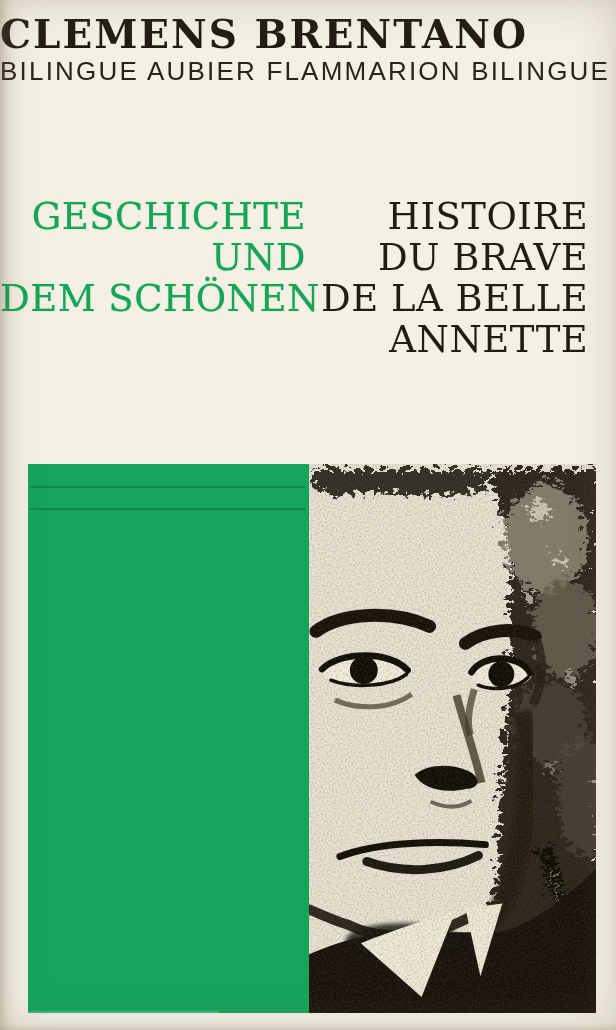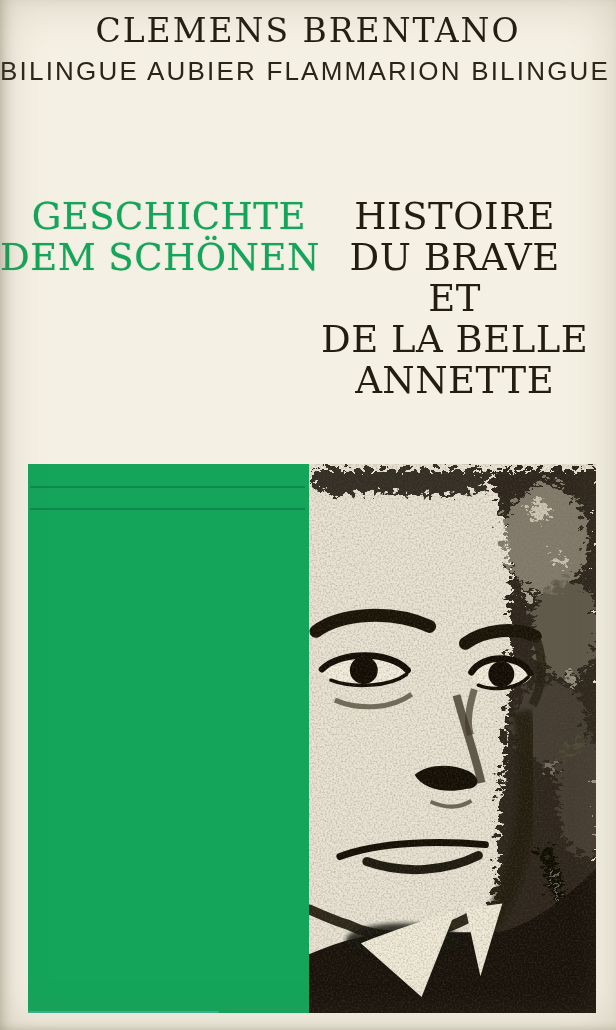--- a/index.html
+++ b/index.html
@@ -9,22 +9,22 @@
     background:var(--background,#f4f0e3);
     overflow:hidden;
     font-family:"DejaVu Serif", serif;
   }
   .vignette{
     position:absolute;inset:0;pointer-events:none;z-index:9;
     box-shadow:inset 0 0 46px rgba(130,118,92,.28), inset 10px 0 14px -8px rgba(90,80,60,.35), inset 0 -6px 10px -6px rgba(90,80,60,.25);
   }
   .author{
     position:absolute;top:11px;left:0;right:0;
-    text-align:center;
-    font-weight:normal;font-size:33px;letter-spacing:2px;
+    text-align:left;
+    font-weight:bold;font-size:39px;letter-spacing:2px;
     color:var(--ink,#221c13);
     white-space:nowrap;
   }
   .collection{
     position:absolute;top:56px;left:0;right:8px;
     text-align:right;
     font-family:"Liberation Sans", sans-serif;
     font-weight:400;font-size:26px;letter-spacing:2.2px;
     color:#2b2519;
     white-space:nowrap;
@@ -36,21 +36,21 @@
     position:absolute;top:0;
     font-weight:normal;font-size:37px;line-height:41px;
     letter-spacing:0.5px;white-space:nowrap;
   }
   .title-de{
     left:0;width:306px;text-align:right;
     color:var(--green,#14a45a);
     text-shadow:0 0 1px rgba(20,150,80,.5);
   }
   .title-fr{
-    left:321px;text-align:center;
+    left:321px;text-align:right;
     color:var(--ink,#221c13);
   }
   .green-panel{
     position:absolute;left:28px;top:464px;width:281px;height:549px;
     background:var(--green,#14a45a);
   }
   .artifact-line{
     position:absolute;left:2px;right:4px;height:2px;
     background:rgba(0,70,35,.28);
   }
@@ -70,26 +70,26 @@
 
 <div class="page">
 
   <div class="author">CLEMENS BRENTANO</div>
 
   <div class="collection">BILINGUE AUBIER FLAMMARION BILINGUE</div>
 
   <div class="title-block">
     <div class="title-col title-de">
       <div>GESCHICHTE</div>
+      <div>UND</div>
       <div>DEM SCHÖNEN</div>
     </div>
     <div class="title-col title-fr">
       <div>HISTOIRE</div>
       <div>DU BRAVE</div>
-      <div>ET</div>
       <div>DE LA BELLE</div>
       <div>ANNETTE</div>
     </div>
   </div>
 
   <div class="green-panel">
     <div class="artifact-line l1"></div>
     <div class="artifact-line l2"></div>
     <div class="cyan-edge"></div>
   </div>

